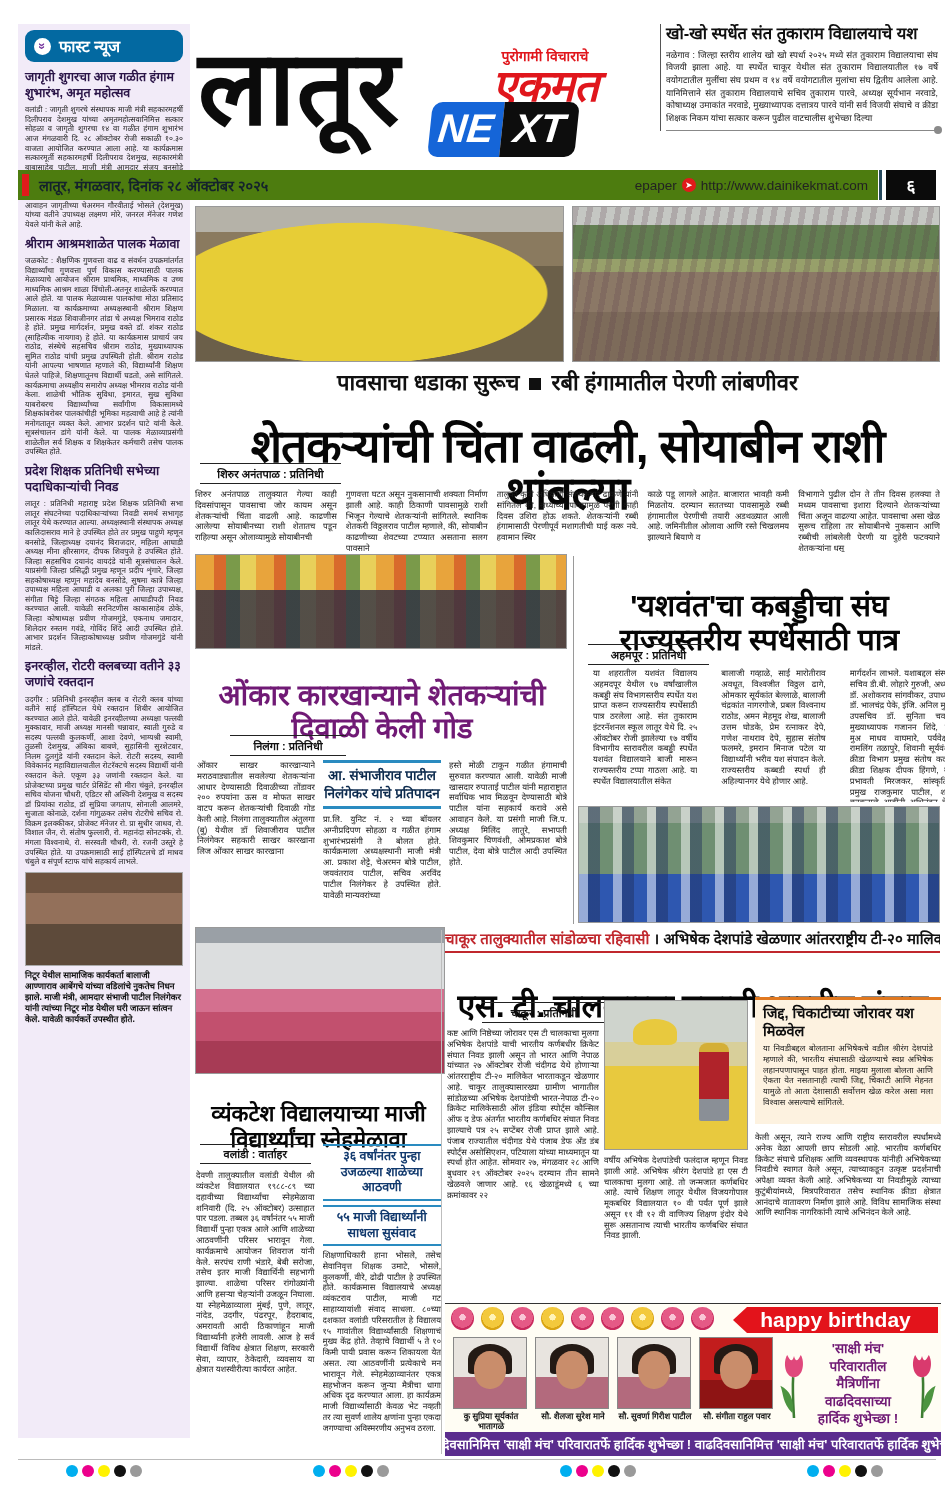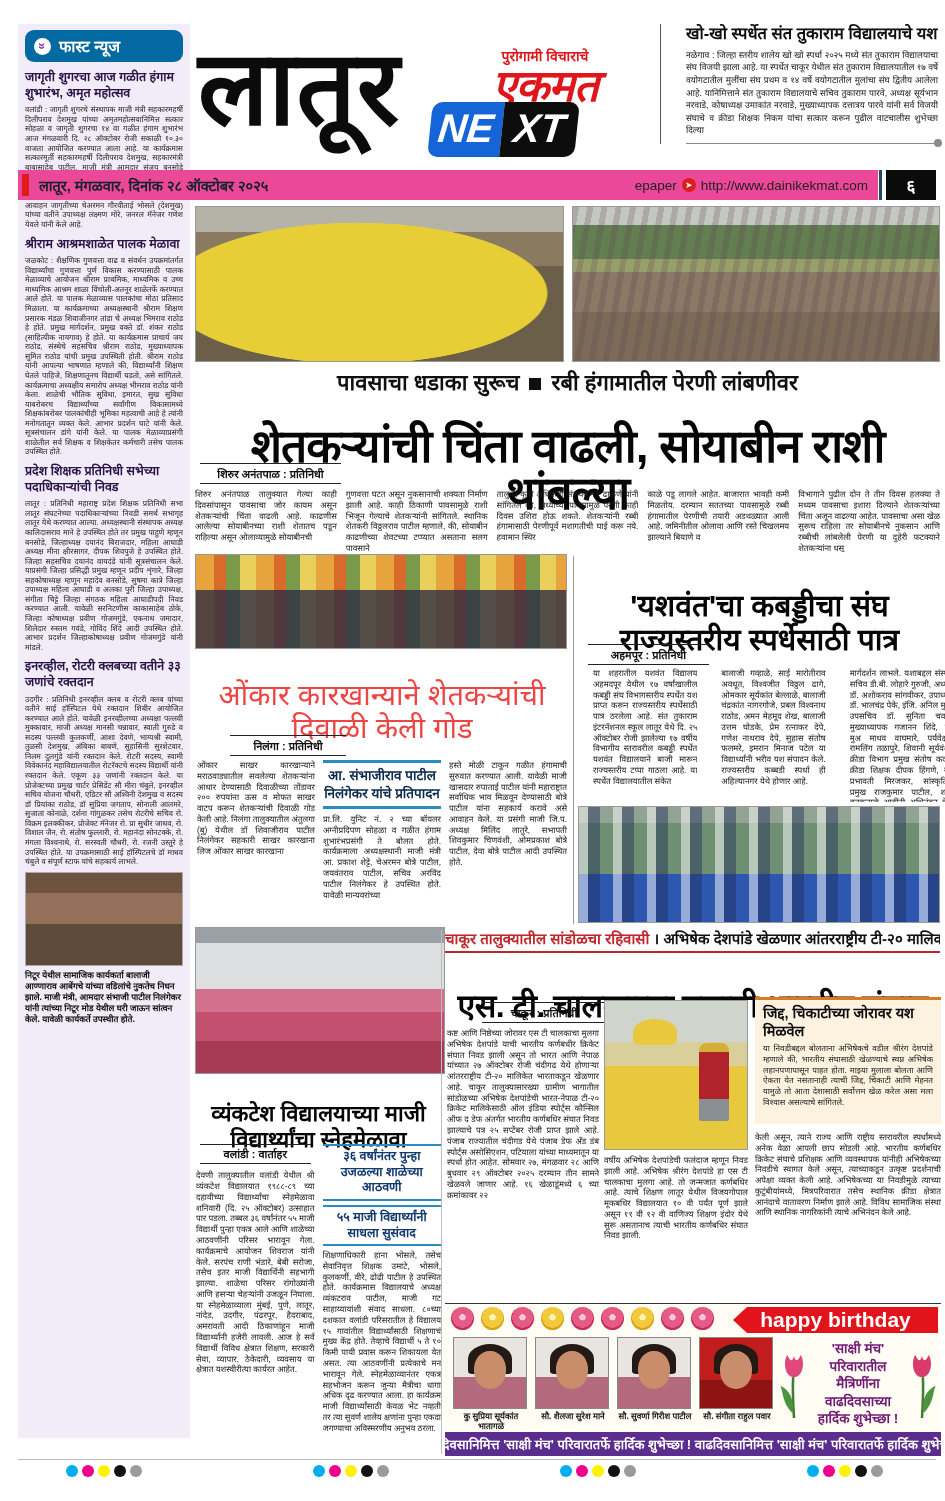--- a/index.html
+++ b/index.html
@@ -19,28 +19,28 @@
   
   .mast-title{left:198px;top:36px;width:300px;font-size:104px;font-weight:900;color:#0b0b0b;line-height:1;letter-spacing:1px;}
   .ekmat{left:480px;top:46px;width:130px;text-align:center;color:#e0161c;}
   .ekmat-tag{font-size:14px;font-weight:bold;}
   .ekmat-name{font-size:44px;font-weight:900;font-style:italic;line-height:0.95;letter-spacing:-1px;}
   .next{left:430px;top:102px;display:flex;transform:skewX(-6deg);font-weight:900;font-size:40px;font-style:italic;}
   .next .ne{background:#1565d8;color:#fff;padding:4px 8px 6px;border-radius:10px 0 0 10px;}
   .next .xt{background:#0d0d0d;color:#fff;padding:4px 12px 6px;border-radius:0 10px 10px 0;}
 
   
-  .khokho{left:660px;top:24px;width:278px;border-left:1.5px solid #555;padding-left:25px;box-sizing:border-box;}
+  .khokho{left:660px;top:24px;width:278px;border-left:1.5px solid #555;padding-left:5px;box-sizing:border-box;}
   .khokho h2{font-size:16.5px;line-height:1.2;margin:0 0 5px;color:#0f0f0f;}
   .khokho p{font-size:8.7px;line-height:1.45;text-align:justify;margin:0;}
   .khokho .rule{margin-top:6px;border-bottom:1px solid #888;position:relative;}
   .khokho .rule i{position:absolute;right:-4px;top:-4px;width:8px;height:8px;border-radius:50%;background:#8a8a8a;}
 
   
-  .datebar{left:18px;top:170px;width:860px;height:30px;background:#ec4899;display:flex;align-items:center;box-sizing:border-box;padding:0 10px 0 4px;}
+  .datebar{left:18px;top:170px;width:860px;height:30px;background:#4d7c0f;display:flex;align-items:center;box-sizing:border-box;padding:0 10px 0 4px;}
   .datebar .acc{width:7px;height:22px;background:#e01b1b;margin-right:10px;}
   .datebar .dtxt{font-size:14.5px;font-weight:bold;color:#14222c;}
   .datebar .right{margin-left:auto;display:flex;align-items:center;gap:5px;font-size:13.5px;color:#222;}
   .ep-ico{width:14px;height:14px;border-radius:50%;background:#e01b1b;color:#fff;font-size:9px;display:flex;align-items:center;justify-content:center;font-weight:bold;}
   .pagenum{left:886px;top:170px;width:50px;height:30px;background:#0b0b0b;color:#fff;font-size:17px;font-weight:bold;display:flex;align-items:center;justify-content:center;}
   .pg-sep{left:879px;top:170px;width:3px;height:30px;background:#274a5e;}
 
   
   .photo{border:1px solid #999;box-sizing:border-box;}
   .tarp{left:195px;top:206px;width:369px;height:156px;background:radial-gradient(ellipse 52% 46% at 44% 56%,#e7cd36 0 99%,transparent 100%),linear-gradient(#b5b2a8 0 16%,#8a7a5f 16% 38%,#6b5f49 38% 100%);}
@@ -50,21 +50,21 @@
   .kicker{left:195px;top:366px;width:745px;text-align:center;font-size:22px;font-weight:900;color:#101010;}
   .kicker .sq{display:inline-block;width:12px;height:12px;background:#101010;margin:0 10px 1px;vertical-align:middle;}
   .headline-main{left:195px;top:392px;width:745px;font-size:46px;font-weight:900;text-align:center;line-height:1.02;letter-spacing:-1px;color:#060606;}
   .byline{font-weight:bold;font-size:11px;text-align:center;border-top:1.5px solid #222;border-bottom:1.5px solid #222;padding:2px 3px;color:#111;}
   .byl-main{left:200px;top:463px;width:135px;}
   .maincols{left:195px;top:489px;width:745px;height:63px;display:flex;gap:9px;}
   .maincols .c{flex:1;font-size:8.3px;line-height:1.3;text-align:justify;overflow:hidden;}
 
   
   .omkar-photo{left:195px;top:554px;width:372px;height:95px;background:linear-gradient(rgba(30,30,50,0) 0 38%,rgba(42,42,66,0.78) 38% 100%),repeating-linear-gradient(90deg,#e8a43c 0 18px,#d86a2c 18px 30px,#7a9a4a 30px 44px,#e8d05a 44px 60px);}
-  .omkar-h{left:197px;top:655px;width:370px;font-size:29px;font-weight:400;text-align:center;line-height:1.12;color:#ef4444;}
+  .omkar-h{left:197px;top:655px;width:370px;font-size:29px;font-weight:700;text-align:center;line-height:1.12;color:#701a75;}
   .byl-omkar{left:230px;top:735px;width:110px;}
   .omkarcols{left:197px;top:760px;width:370px;height:162px;display:flex;gap:8px;}
   .omkarcols .c{flex:1;font-size:8.3px;line-height:1.3;text-align:justify;overflow:hidden;}
   .bluebox{border-top:3px solid #2a8bc0;border-bottom:3px solid #2a8bc0;padding:4px 1px;font-size:13.5px;font-weight:bold;text-align:center;color:#0d2b4e;line-height:1.3;margin-bottom:5px;}
   .turban-photo{left:195px;top:927px;width:250px;height:147px;background:linear-gradient(#9aa0a6 0 10%,#dcdedf 10% 42%,#d4708f 42% 58%,#c2506e 58% 78%,#a73b55 78% 100%);}
 
   .vdiv1{left:573px;top:556px;width:1px;height:368px;background:#9a9a9a;}
   .vdiv2{left:441px;top:930px;width:1px;height:524px;background:#bdbdbd;}
 
   

